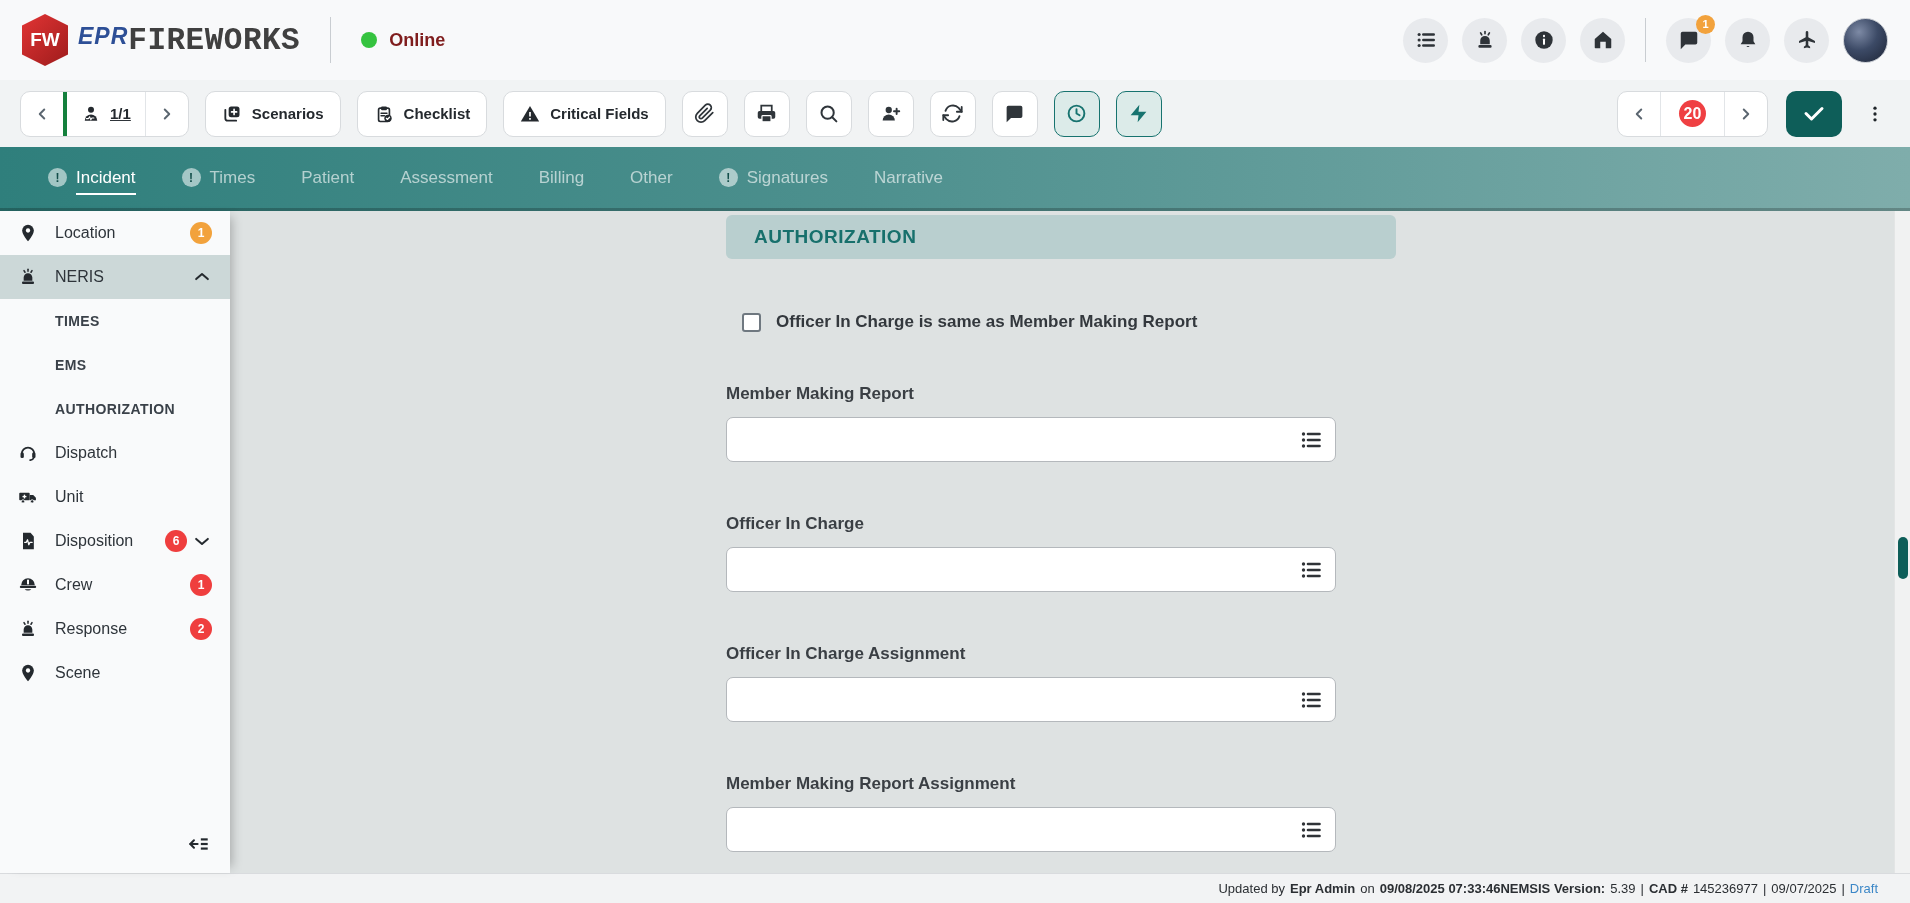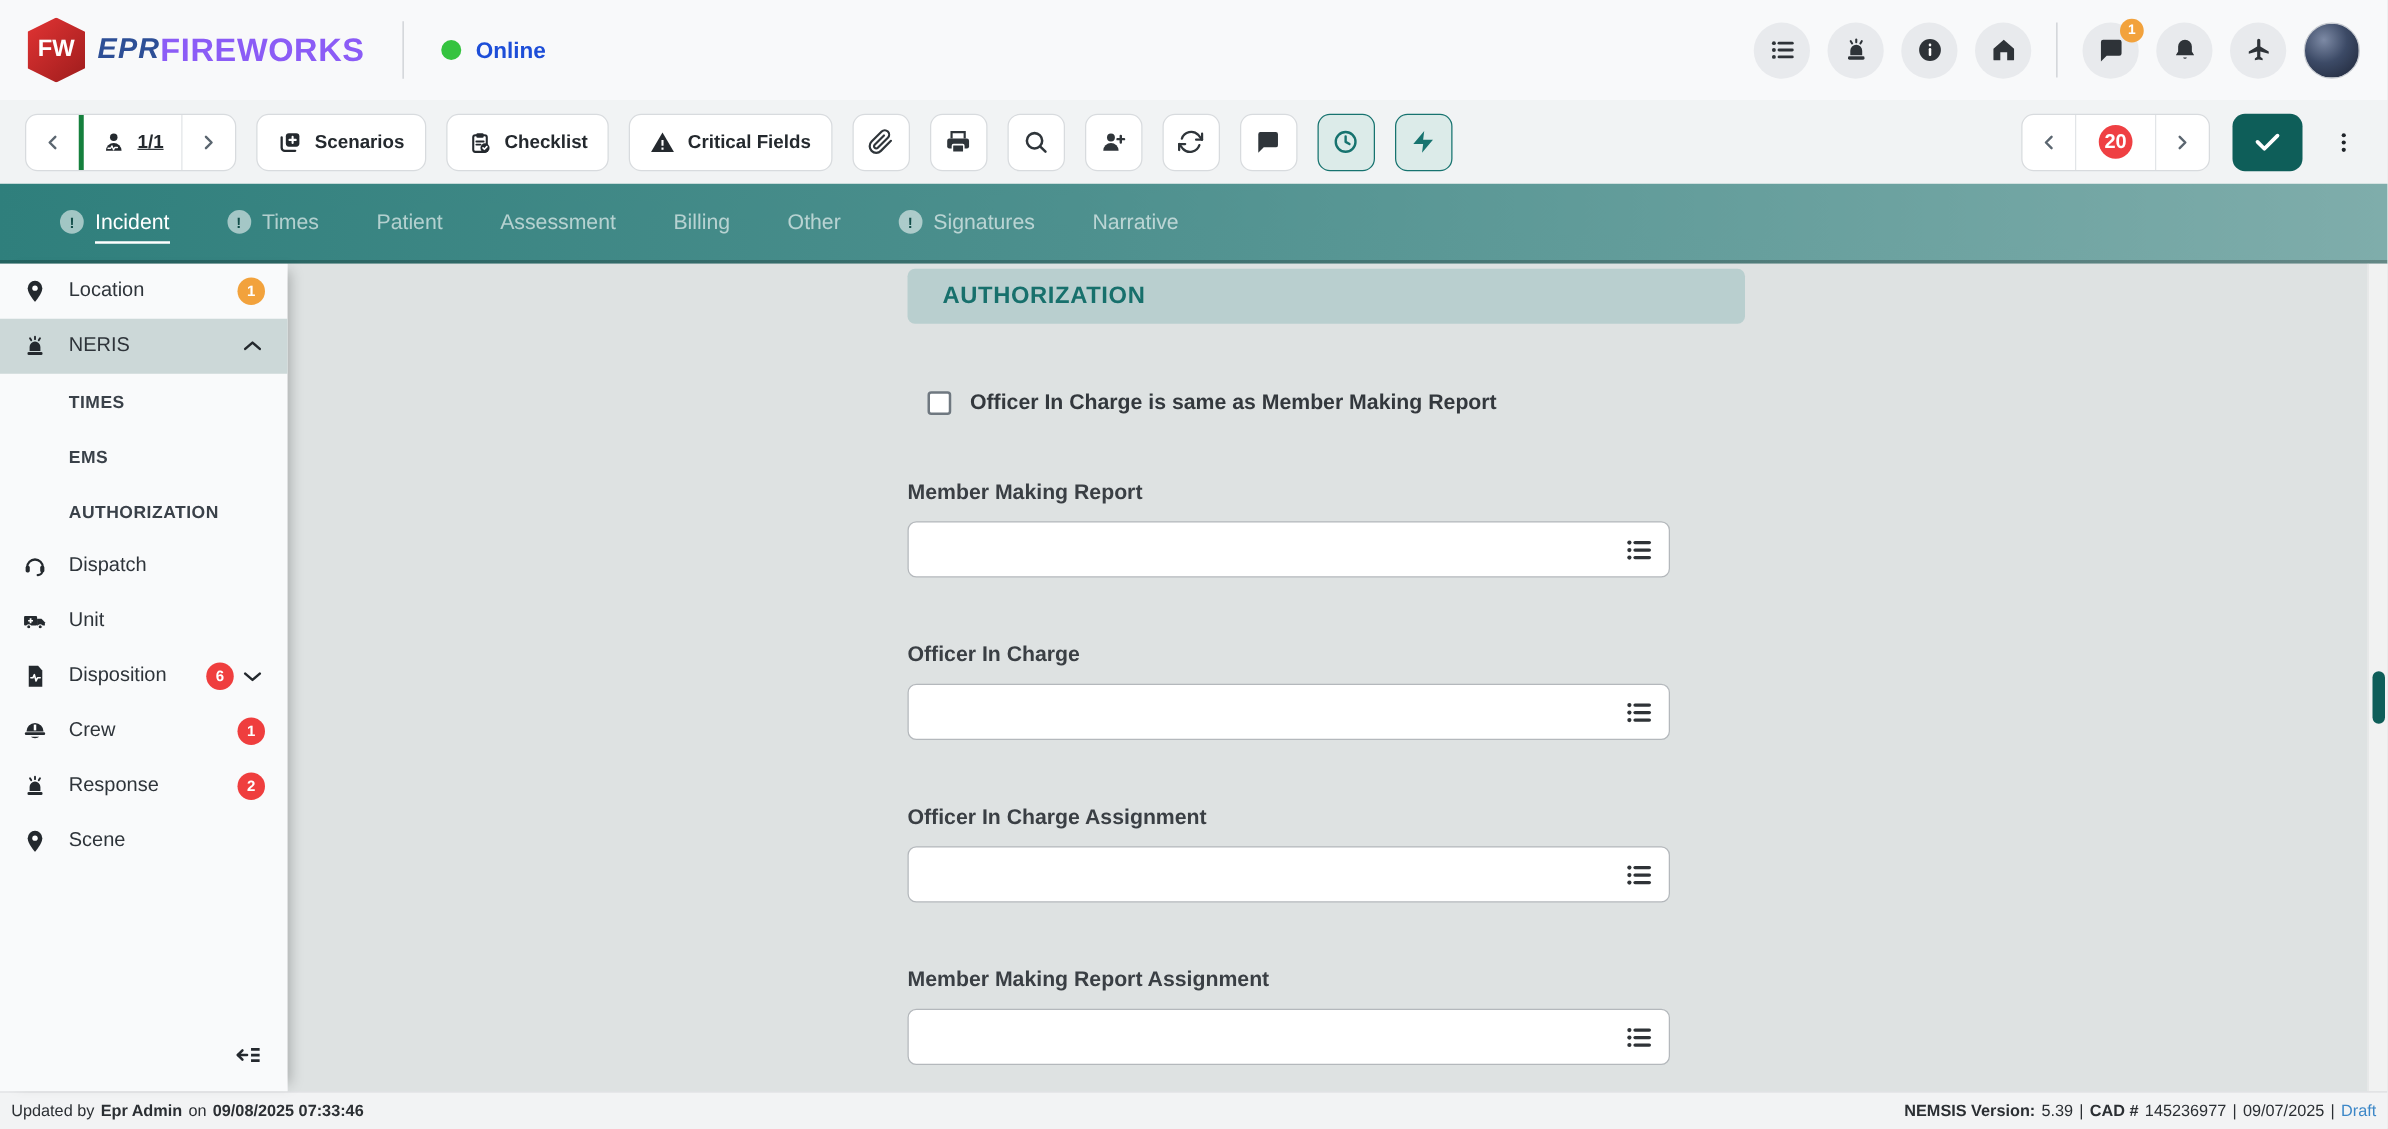--- a/index.html
+++ b/index.html
@@ -8,25 +8,25 @@
   .app { width:1910px; height:903px; display:flex; flex-direction:column; position:relative; }
 
   
   .header { height:80px; background:#f8f9fa; display:flex; align-items:center; padding:0 22px; flex:0 0 auto; }
   .logo { display:flex; align-items:center; gap:10px; }
   .logo-mark { width:46px; height:52px; background:linear-gradient(135deg,#e23434,#9e1c1c);
     clip-path:polygon(50% 0,100% 22%,100% 78%,50% 100%,0 78%,0 22%);
     display:flex; align-items:center; justify-content:center; color:#fff; font-weight:bold; font-size:19px; }
   .logo-text { display:flex; line-height:1; }
   .logo-line1 { color:#2d4f96; font-style:italic; font-weight:bold; font-size:23px; letter-spacing:1px; }
-  .logo-line2 { color:#8b5cf6; font-weight:bold; font-size:26px; letter-spacing:.5px; }
+  .logo-line2 { color:#404040; font-weight:bold; font-size:31px; letter-spacing:.5px;font-family:Liberation Mono, monospace; }
   .v-divider { width:1px; height:46px; background:#c9cdd1; margin:0 30px; }
   .status { display:flex; align-items:center; gap:12px; }
   .status-dot { width:16px; height:16px; border-radius:50%; background:#35c33f; }
-  .status-label { font-size:18px; font-weight:600; color:#1d4ed8; }
+  .status-label { font-size:18px; font-weight:600; color:#7f1d1d; }
   .header-right { margin-left:auto; display:flex; align-items:center; gap:14px; }
   .hicon { width:45px; height:45px; border-radius:50%; background:#e8eaed; display:flex; align-items:center; justify-content:center; color:#2e3338; position:relative; cursor:pointer; }
   .hicon svg { width:22px; height:22px; }
   .hdr-div { width:1px; height:44px; background:#c9cdd1; margin:0 6px; }
   .badge-orange { position:absolute; top:-3px; right:-4px; min-width:19px; height:19px; border-radius:10px; background:#f2a23c; color:#fff; font-size:11px; font-weight:bold; display:flex; align-items:center; justify-content:center; padding:0 4px; }
   .avatar { width:45px; height:45px; border-radius:50%; background:radial-gradient(circle at 35% 30%, #7d8aa5 0%, #3c4a66 45%, #1d2435 100%); border:1px solid #c6cad0; }
 
   
   .toolbar { height:67px; background:#f1f3f4; display:flex; align-items:center; padding:0 20px; gap:16px; flex:0 0 auto; }
   .seg { display:flex; align-items:stretch; background:#fff; border:1px solid #d8dbde; border-radius:10px; height:46px; overflow:hidden; }
@@ -85,21 +85,21 @@
   .field-group:first-of-type { margin-top:60px; }
   .field-label { font-size:17px; font-weight:bold; color:#3a3f44; }
   .field-box { margin-top:13px; height:45px; background:#fff; border:1px solid #b4b8bc; border-radius:7px; display:flex; align-items:center; }
   .field-input { flex:1; border:none; outline:none; height:100%; background:transparent; font-size:16px; padding:0 14px; font-family:"Liberation Sans",sans-serif; }
   .field-list-btn { width:48px; height:100%; display:flex; align-items:center; justify-content:center; color:#2f3337; cursor:pointer; }
   .field-list-btn svg { width:24px; height:24px; }
   .scroll-gutter { position:absolute; top:0; right:0; width:16px; height:100%; background:#f1f2f2; border-left:1px solid #e3e5e5; }
   .scroll-thumb { position:absolute; top:326px; left:3px; width:10px; height:42px; border-radius:5px; background:#0e5e59; cursor:pointer; }
 
   
-  .footer { height:30px; background:#f2f3f4; border-top:1px solid #d9dbde; display:flex; align-items:center; justify-content:space-between; padding:0 9px; font-size:13px; color:#2b2f33; flex:0 0 auto; }
+  .footer { height:30px; background:#f2f3f4; border-top:1px solid #d9dbde; display:flex; align-items:center; justify-content:flex-end; padding:0 32px; font-size:13px; color:#2b2f33; flex:0 0 auto; }
   .footer b { font-weight:bold; }
   .foot-left, .foot-right { display:flex; gap:5px; align-items:center; }
   .draft-link { color:#3c87c7; cursor:pointer; }
 </style>
 </head>
 <body>
 
 <svg width="0" height="0" style="position:absolute">
   <defs>
     <g id="i-chevL">

